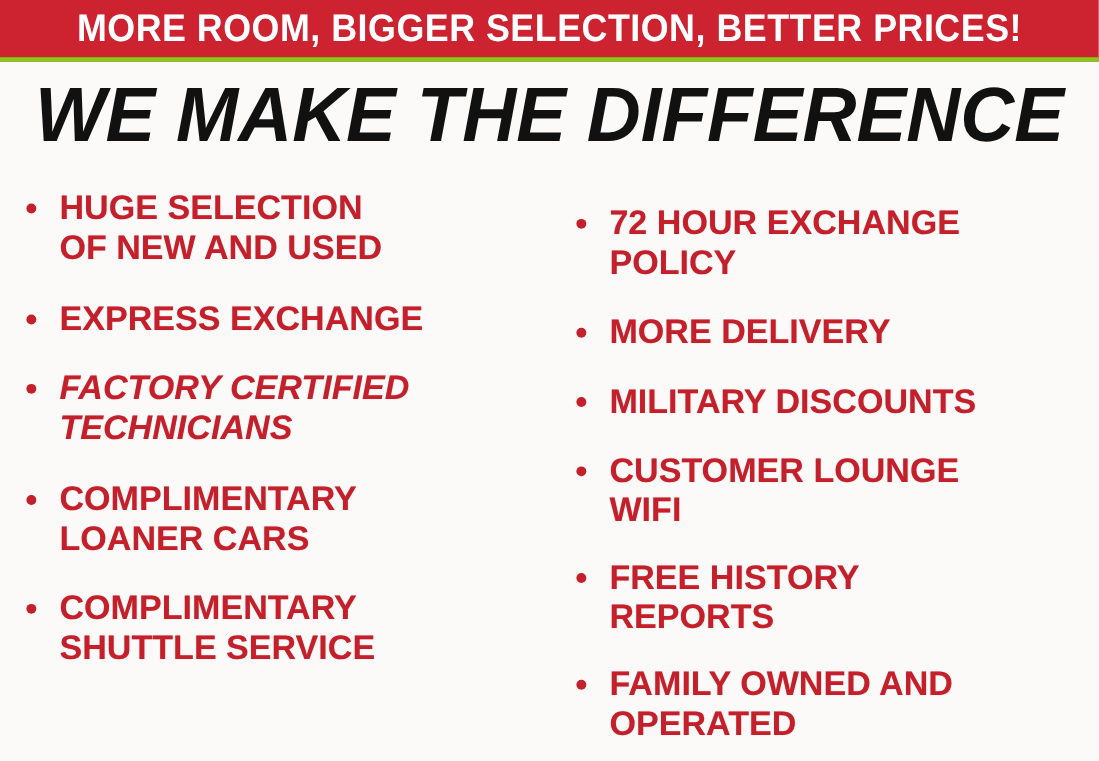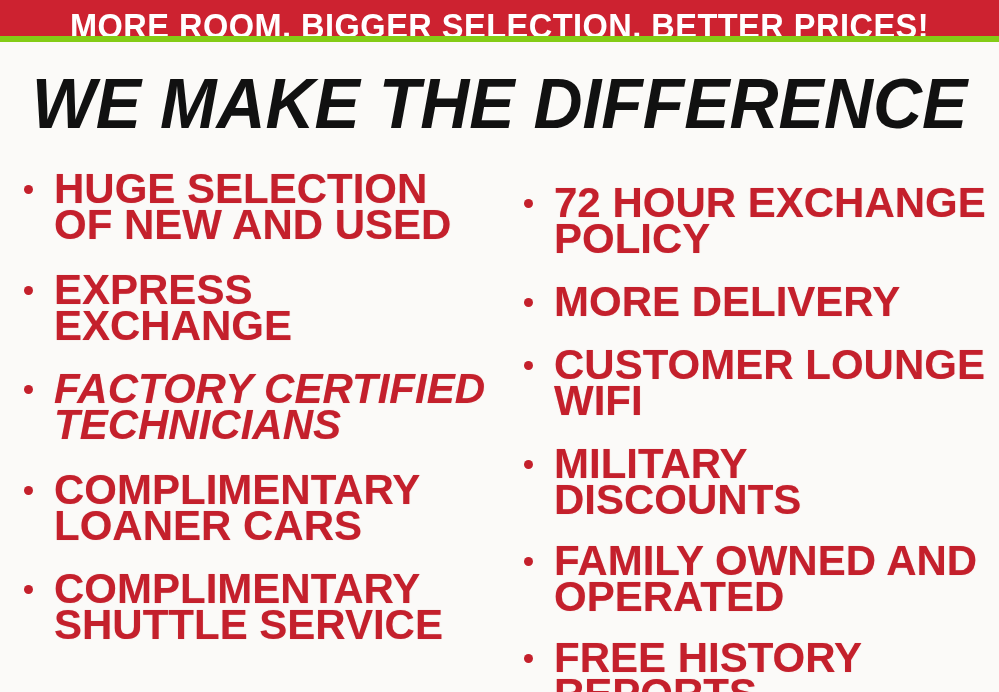--- a/index.html
+++ b/index.html
@@ -16,23 +16,23 @@
     font-family: "Liberation Sans", sans-serif;
     -webkit-font-smoothing: antialiased;
   }
 
   
   .banner {
     position: absolute;
     left: 0;
     top: 0;
     width: 999px;
-    height: 42px;
+    height: 56px;
     background: #cd2230;
-    border-bottom: 6px solid #84cc16;
+    border-bottom: 4px solid #84cc16;
     box-sizing: border-box;
     overflow: hidden;
   }
   .banner-text {
     position: absolute;
     left: 0;
     top: 0;
     width: 999px;
     height: 52px;
     line-height: 52px;
@@ -84,21 +84,21 @@
   .col-left  { left: 14px; }
   .col-right { left: 514px; }
 
   .bullet-item {
     position: relative;
     display: block;
     padding-left: 40px;
     color: #c4202c;
     font-family: "Liberation Sans", sans-serif;
     font-weight: bold;
-    font-size: 42px;
+    font-size: 31px;
     line-height: 36px;
     letter-spacing: 0px;
     text-shadow: 0 0 1px rgba(196,32,44,0.35);
   }
   .bullet-item .dot {
     position: absolute;
     left: 10px;
     top: 14px;
     width: 9px;
     height: 9px;
@@ -167,35 +167,35 @@
     <div class="col col-right">
       <div class="bullet-item i0">
         <span class="dot"></span>
         <span class="txt">72 HOUR EXCHANGE
 POLICY</span>
       </div>
       <div class="bullet-item i1">
         <span class="dot"></span>
         <span class="txt">MORE DELIVERY</span>
       </div>
+      <div class="bullet-item i3">
+        <span class="dot"></span>
+        <span class="txt">MILITARY DISCOUNTS</span>
+      </div>
       <div class="bullet-item i2">
         <span class="dot"></span>
         <span class="txt">CUSTOMER LOUNGE
 WIFI</span>
       </div>
-      <div class="bullet-item i3">
-        <span class="dot"></span>
-        <span class="txt">MILITARY DISCOUNTS</span>
+      <div class="bullet-item i5">
+        <span class="dot"></span>
+        <span class="txt">FREE HISTORY
+REPORTS</span>
       </div>
       <div class="bullet-item i4">
         <span class="dot"></span>
         <span class="txt">FAMILY OWNED AND
 OPERATED</span>
       </div>
-      <div class="bullet-item i5">
-        <span class="dot"></span>
-        <span class="txt">FREE HISTORY
-REPORTS</span>
-      </div>
     </div>
 
   </div>
 </div>
 
 </body></html>

